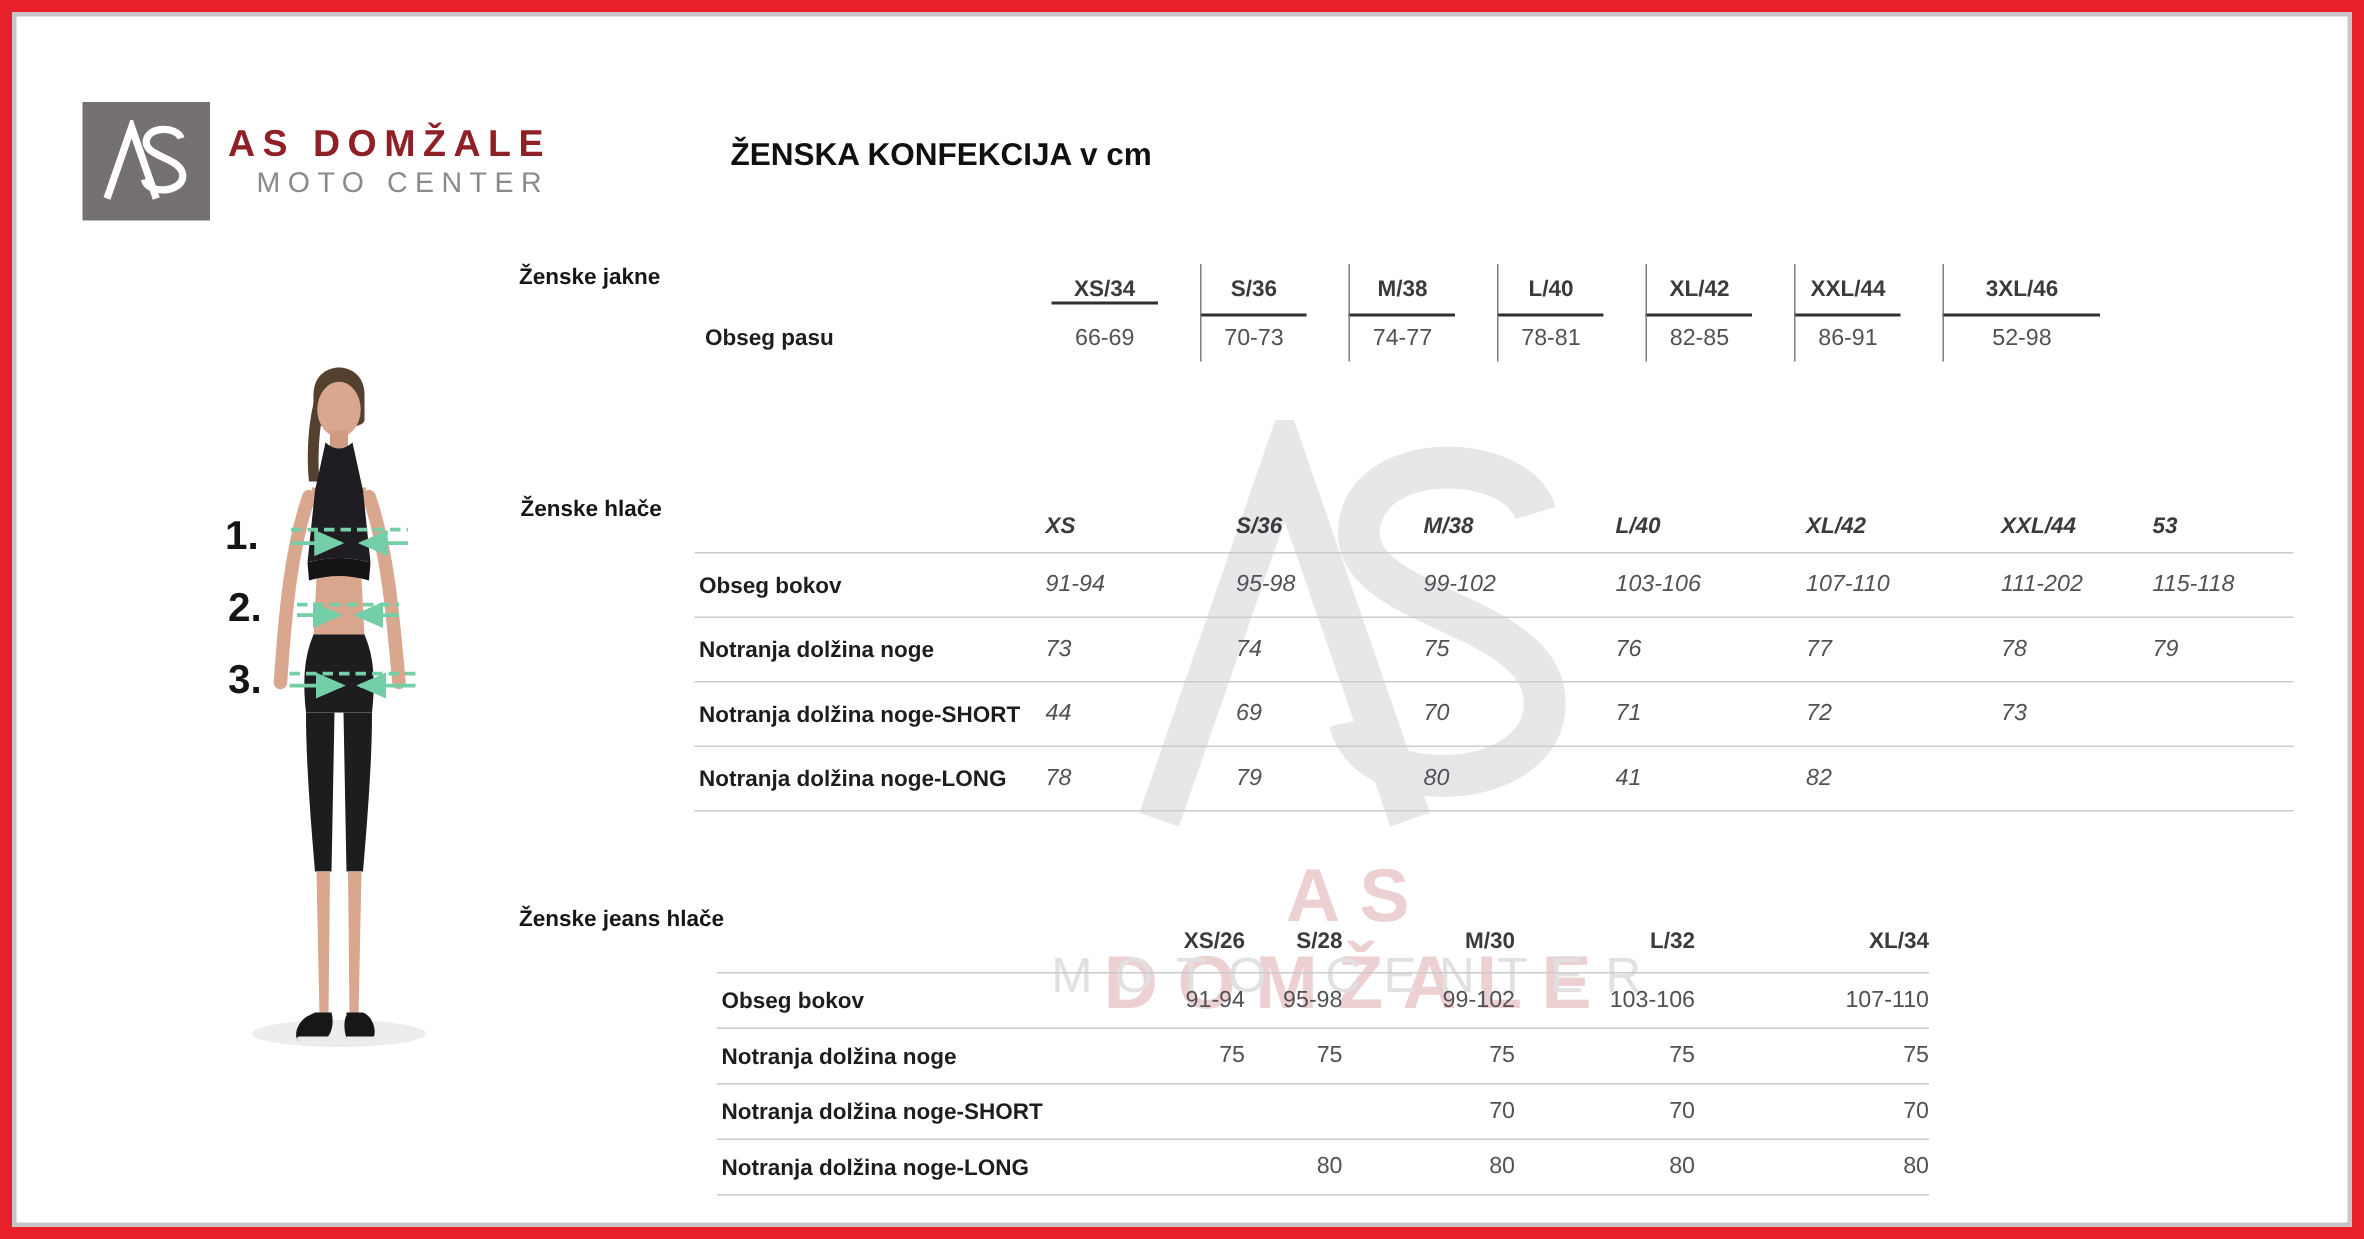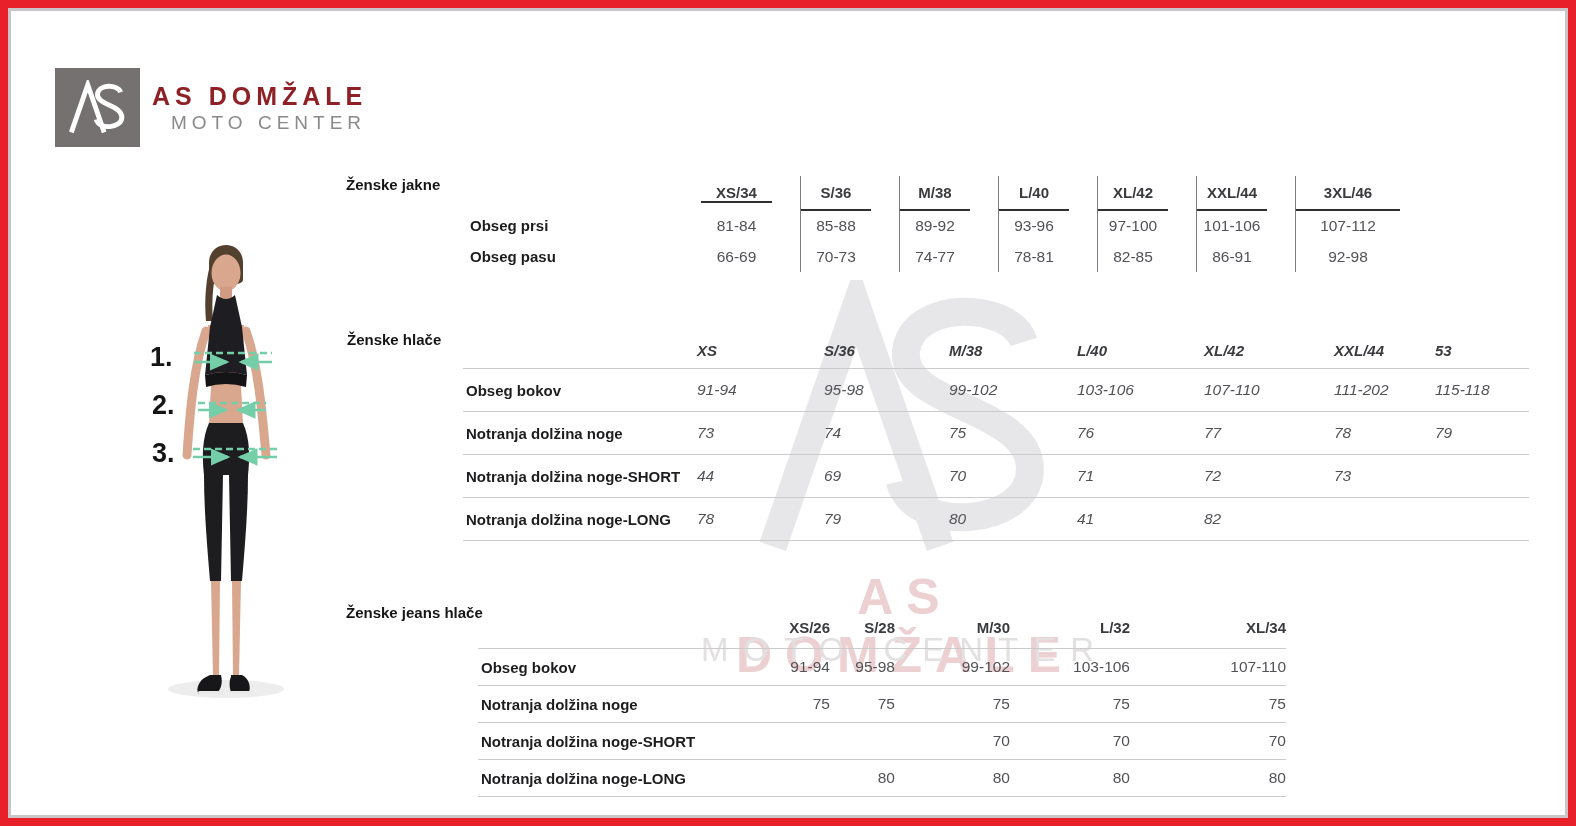--- a/index.html
+++ b/index.html
@@ -86,20 +86,21 @@
   <div class="wm-name">AS DOMŽALE</div>
   <div class="wm-sub">MOTO CENTER</div>
 
   <div class="logo-box">
     <svg width="63" height="56" viewBox="0 0 100 92">
       <use href="#asglyph" stroke="#ffffff" stroke-width="8"></use>
     </svg>
   </div>
   <div class="logo-name">AS DOMŽALE</div>
   <div class="logo-sub">MOTO CENTER</div>
+  <h1 class="page-title">ŽENSKA KONFEKCIJA v cm</h1>
 
   <svg class="figure" width="200" height="480" viewBox="0 0 200 480">
     <defs>
       <marker id="ah" markerWidth="9" markerHeight="8" refX="7" refY="3.5" orient="auto">
         <path d="M0 0 L8 3.5 L0 7 Z" fill="#74cfa9"></path>
       </marker>
     </defs>
 
     <ellipse cx="96" cy="464" rx="58" ry="9" fill="#ededed"></ellipse>
 
@@ -165,38 +166,28 @@
           <div class="cell th">S/36</div>
           <div class="cell th">M/38</div>
           <div class="cell th">L/40</div>
           <div class="cell th">XL/42</div>
           <div class="cell th">XXL/44</div>
           <div class="cell th">3XL/46</div>
         </div>
       </div>
       <div class="t-body">
         <div class="row">
-          <div class="cell tl">Obseg prsi</div>
-          <div class="cell td">81-84</div>
-          <div class="cell td">85-88</div>
-          <div class="cell td">89-92</div>
-          <div class="cell td">93-96</div>
-          <div class="cell td">97-100</div>
-          <div class="cell td">101-106</div>
-          <div class="cell td">107-112</div>
-        </div>
-        <div class="row">
           <div class="cell tl">Obseg pasu</div>
           <div class="cell td">66-69</div>
           <div class="cell td">70-73</div>
           <div class="cell td">74-77</div>
           <div class="cell td">78-81</div>
           <div class="cell td">82-85</div>
           <div class="cell td">86-91</div>
-          <div class="cell td">92-98</div>
+          <div class="cell td">52-98</div>
         </div>
       </div>
   </div>
   <div class="table" id="t2">
     <div class="t-head">
         <div class="row">
           <div class="cell spacer"></div>
           <div class="cell th">XS</div>
           <div class="cell th">S/36</div>
           <div class="cell th">M/38</div>

